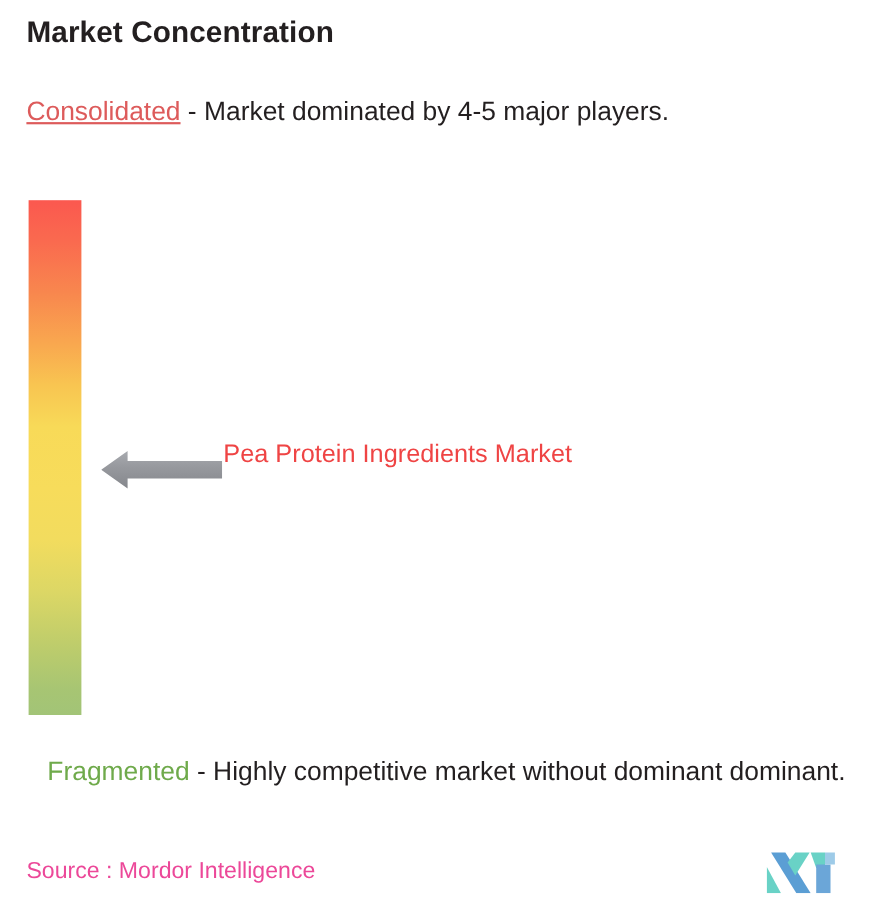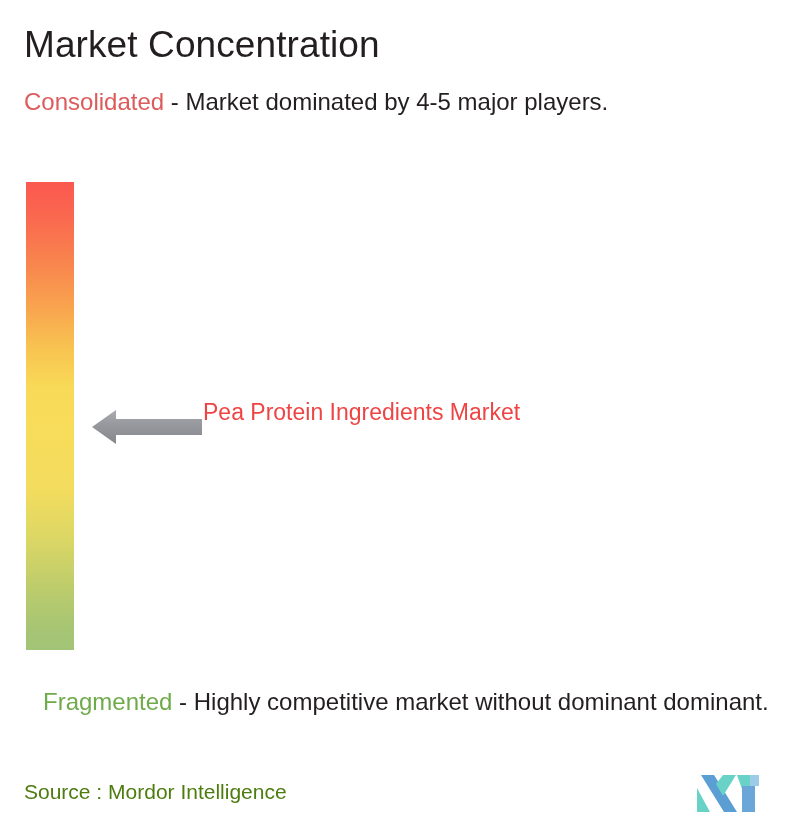--- a/index.html
+++ b/index.html
@@ -14,42 +14,43 @@
     position: relative;
     font-family: "Liberation Sans", "DejaVu Sans", sans-serif;
     color: #231f20;
     overflow: hidden;
   }
 
   
   #chart-title {
     position: absolute;
     left: 24px;
-    top: 28px;
-    font-size: 37px;
+    top: 12px;
+    font-size: 27px;
     line-height: 34px;
-    font-weight: 400;
+    font-weight: 700;
     color: #231f20;
     letter-spacing: 0.1px;
     white-space: nowrap;
   }
 
   
   #consolidated-caption {
     position: absolute;
     left: 24px;
     top: 86px;
     width: 740px;
     font-size: 24px;
     line-height: 32px;
     font-weight: 400;
     color: #231f20;
   }
   #consolidated-caption .kw-consolidated {
     color: #dd5b5b;
+    text-decoration: underline;
   }
 
   
   #fragmented-caption {
     position: absolute;
     left: 24px;
     top: 686px;
     width: 772px;
     font-size: 24px;
     line-height: 32px;
@@ -110,21 +111,21 @@
     color: #ef4444;
   }
 
   
   #source-line {
     position: absolute;
     left: 24px;
     top: 779px;
     font-size: 21px;
     line-height: 26px;
-    color: #4d7c0f;
+    color: #ec4899;
     white-space: nowrap;
   }
 
   
   #brand-logo {
     position: absolute;
     left: 697px;
     top: 772px;
     width: 66px;
     height: 40px;

